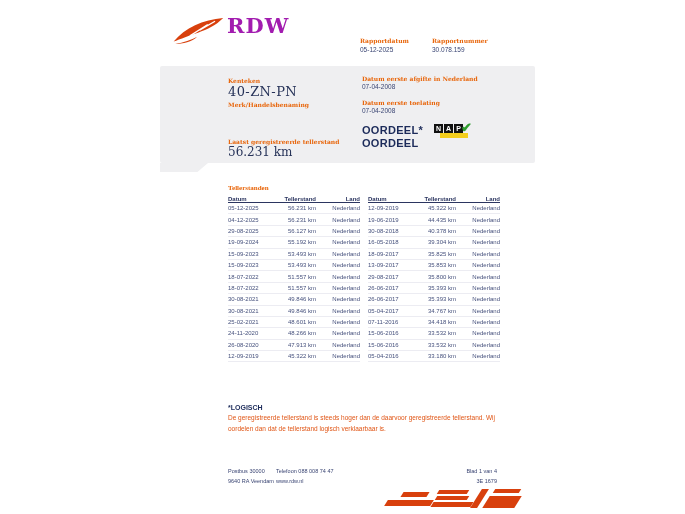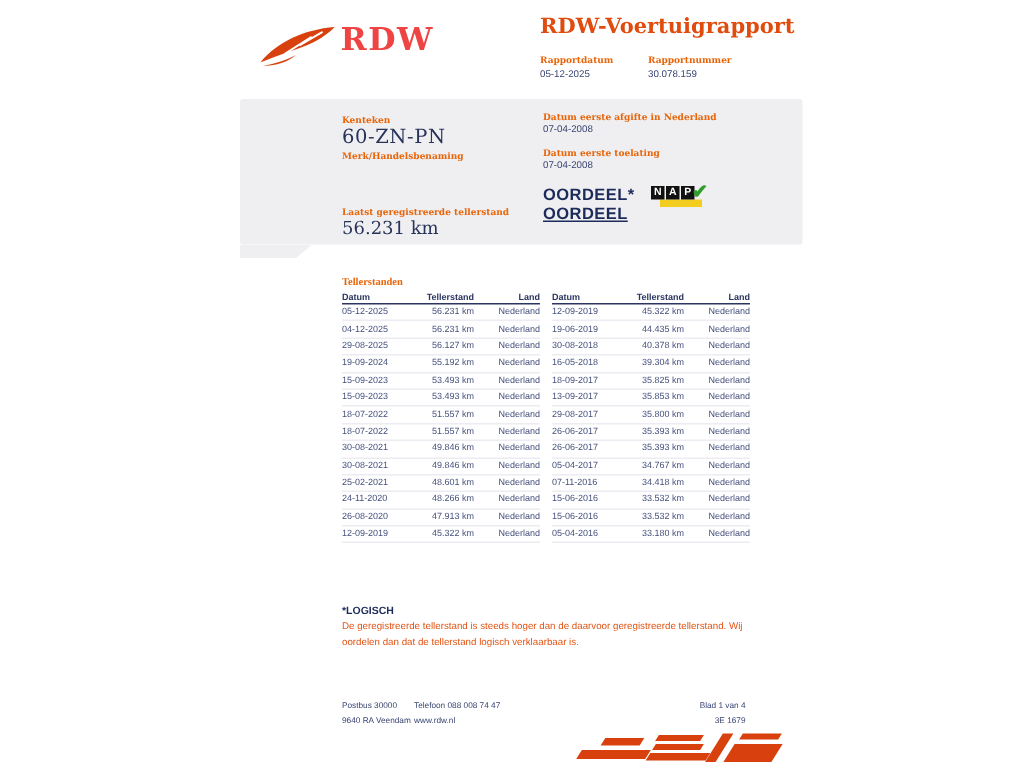--- a/index.html
+++ b/index.html
@@ -3,21 +3,21 @@
 <meta charset="utf-8">
 <style>
   html,body { margin:0; padding:0; background:#ffffff; }
   .page {
     position:relative; width:685px; height:514px; background:#ffffff;
     font-family:"Liberation Sans", sans-serif; color:#27345e; overflow:hidden;
   }
   .abs { position:absolute; }
 
   
-  .logo-text { font-family:"DejaVu Serif", serif; font-weight:bold; font-size:21px; color:#ef4444; letter-spacing:1px; }
+  .logo-text { font-family:"DejaVu Serif", serif; font-weight:bold; font-size:21px; color:#a21caf; letter-spacing:1px; }
   .doc-title { font-family:"DejaVu Serif", serif; font-weight:bold; font-size:14px; color:#e04b0e; }
   .olabel { font-family:"DejaVu Serif", serif; font-weight:bold; font-size:6px; color:#e8650a; }
   .mval { font-size:6.5px; color:#3a4573; }
 
   
   .graybox { background:#efeff1; border-radius:2px; }
   .graybox::after {
     content:""; position:absolute; left:0; bottom:-9px; width:48px; height:9px;
     background:#efeff1; clip-path:polygon(0 0,100% 0,78% 100%,0 100%);
   }
@@ -62,45 +62,44 @@
 
   <div class="abs" style="left:172px; top:16px; width:52px; height:30px;">
     <svg width="52" height="30" viewBox="0 0 64 36">
       <path d="M2 31 C16 14 38 4 63 2 C54 11 44 16 32 20 C22 23 10 28 2 31 Z" fill="#d8400d"></path>
       <path d="M44 10 L22 24 M53 6 L34 17" stroke="#ffffff" stroke-width="1.6" fill="none"></path>
       <path d="M4 34 C14 32 24 29 31 25 C25 31 13 34 4 34 Z" fill="#d8400d"></path>
     </svg>
   </div>
   <div class="abs logo-text" style="left:227px; top:13px;">RDW</div>
 
-  <div class="abs doc-title" style="left:360px; top:10px;">RDW-Voertuigrapport</div>
 
   <div class="abs olabel" style="left:360px; top:37px;">Rapportdatum</div>
   <div class="abs mval" style="left:360px; top:46px;">05-12-2025</div>
   <div class="abs olabel" style="left:432px; top:37px;">Rapportnummer</div>
   <div class="abs mval" style="left:432px; top:46px;">30.078.159</div>
 
   <div class="abs graybox" style="left:160px; top:66px; width:375px; height:97px;">
 
     <div class="abs olabel" style="left:68px; top:11px;">Kenteken</div>
-    <div class="abs bigval" style="left:68px; top:18px;">60-ZN-PN</div>
+    <div class="abs bigval" style="left:68px; top:18px;">40-ZN-PN</div>
 
     <div class="abs olabel" style="left:68px; top:35px;">Merk/Handelsbenaming</div>
 
     <div class="abs olabel" style="left:68px; top:72px;">Laatst geregistreerde tellerstand</div>
     <div class="abs midval" style="left:68px; top:79px;">56.231 km</div>
 
     <div class="abs olabel" style="left:202px; top:9px;">Datum eerste afgifte in Nederland</div>
     <div class="abs mval" style="left:202px; top:17px;">07-04-2008</div>
 
     <div class="abs olabel" style="left:202px; top:33px;">Datum eerste toelating</div>
     <div class="abs mval" style="left:202px; top:41px;">07-04-2008</div>
 
     <div class="abs verdict" style="left:202px; top:58px;">OORDEEL*</div>
-    <div class="abs verdict" style="left:202px; top:71px;text-decoration:underline;">OORDEEL</div>
+    <div class="abs verdict" style="left:202px; top:71px;">OORDEEL</div>
 
     <div class="abs nap" style="left:274px; top:58px;">
       <span class="bar"></span>
       <span class="sq" style="left:0;">N</span>
       <span class="sq" style="left:10px;">A</span>
       <span class="sq" style="left:20px;">P</span>
       <span class="chk">✔</span>
     </div>
   </div>
 

